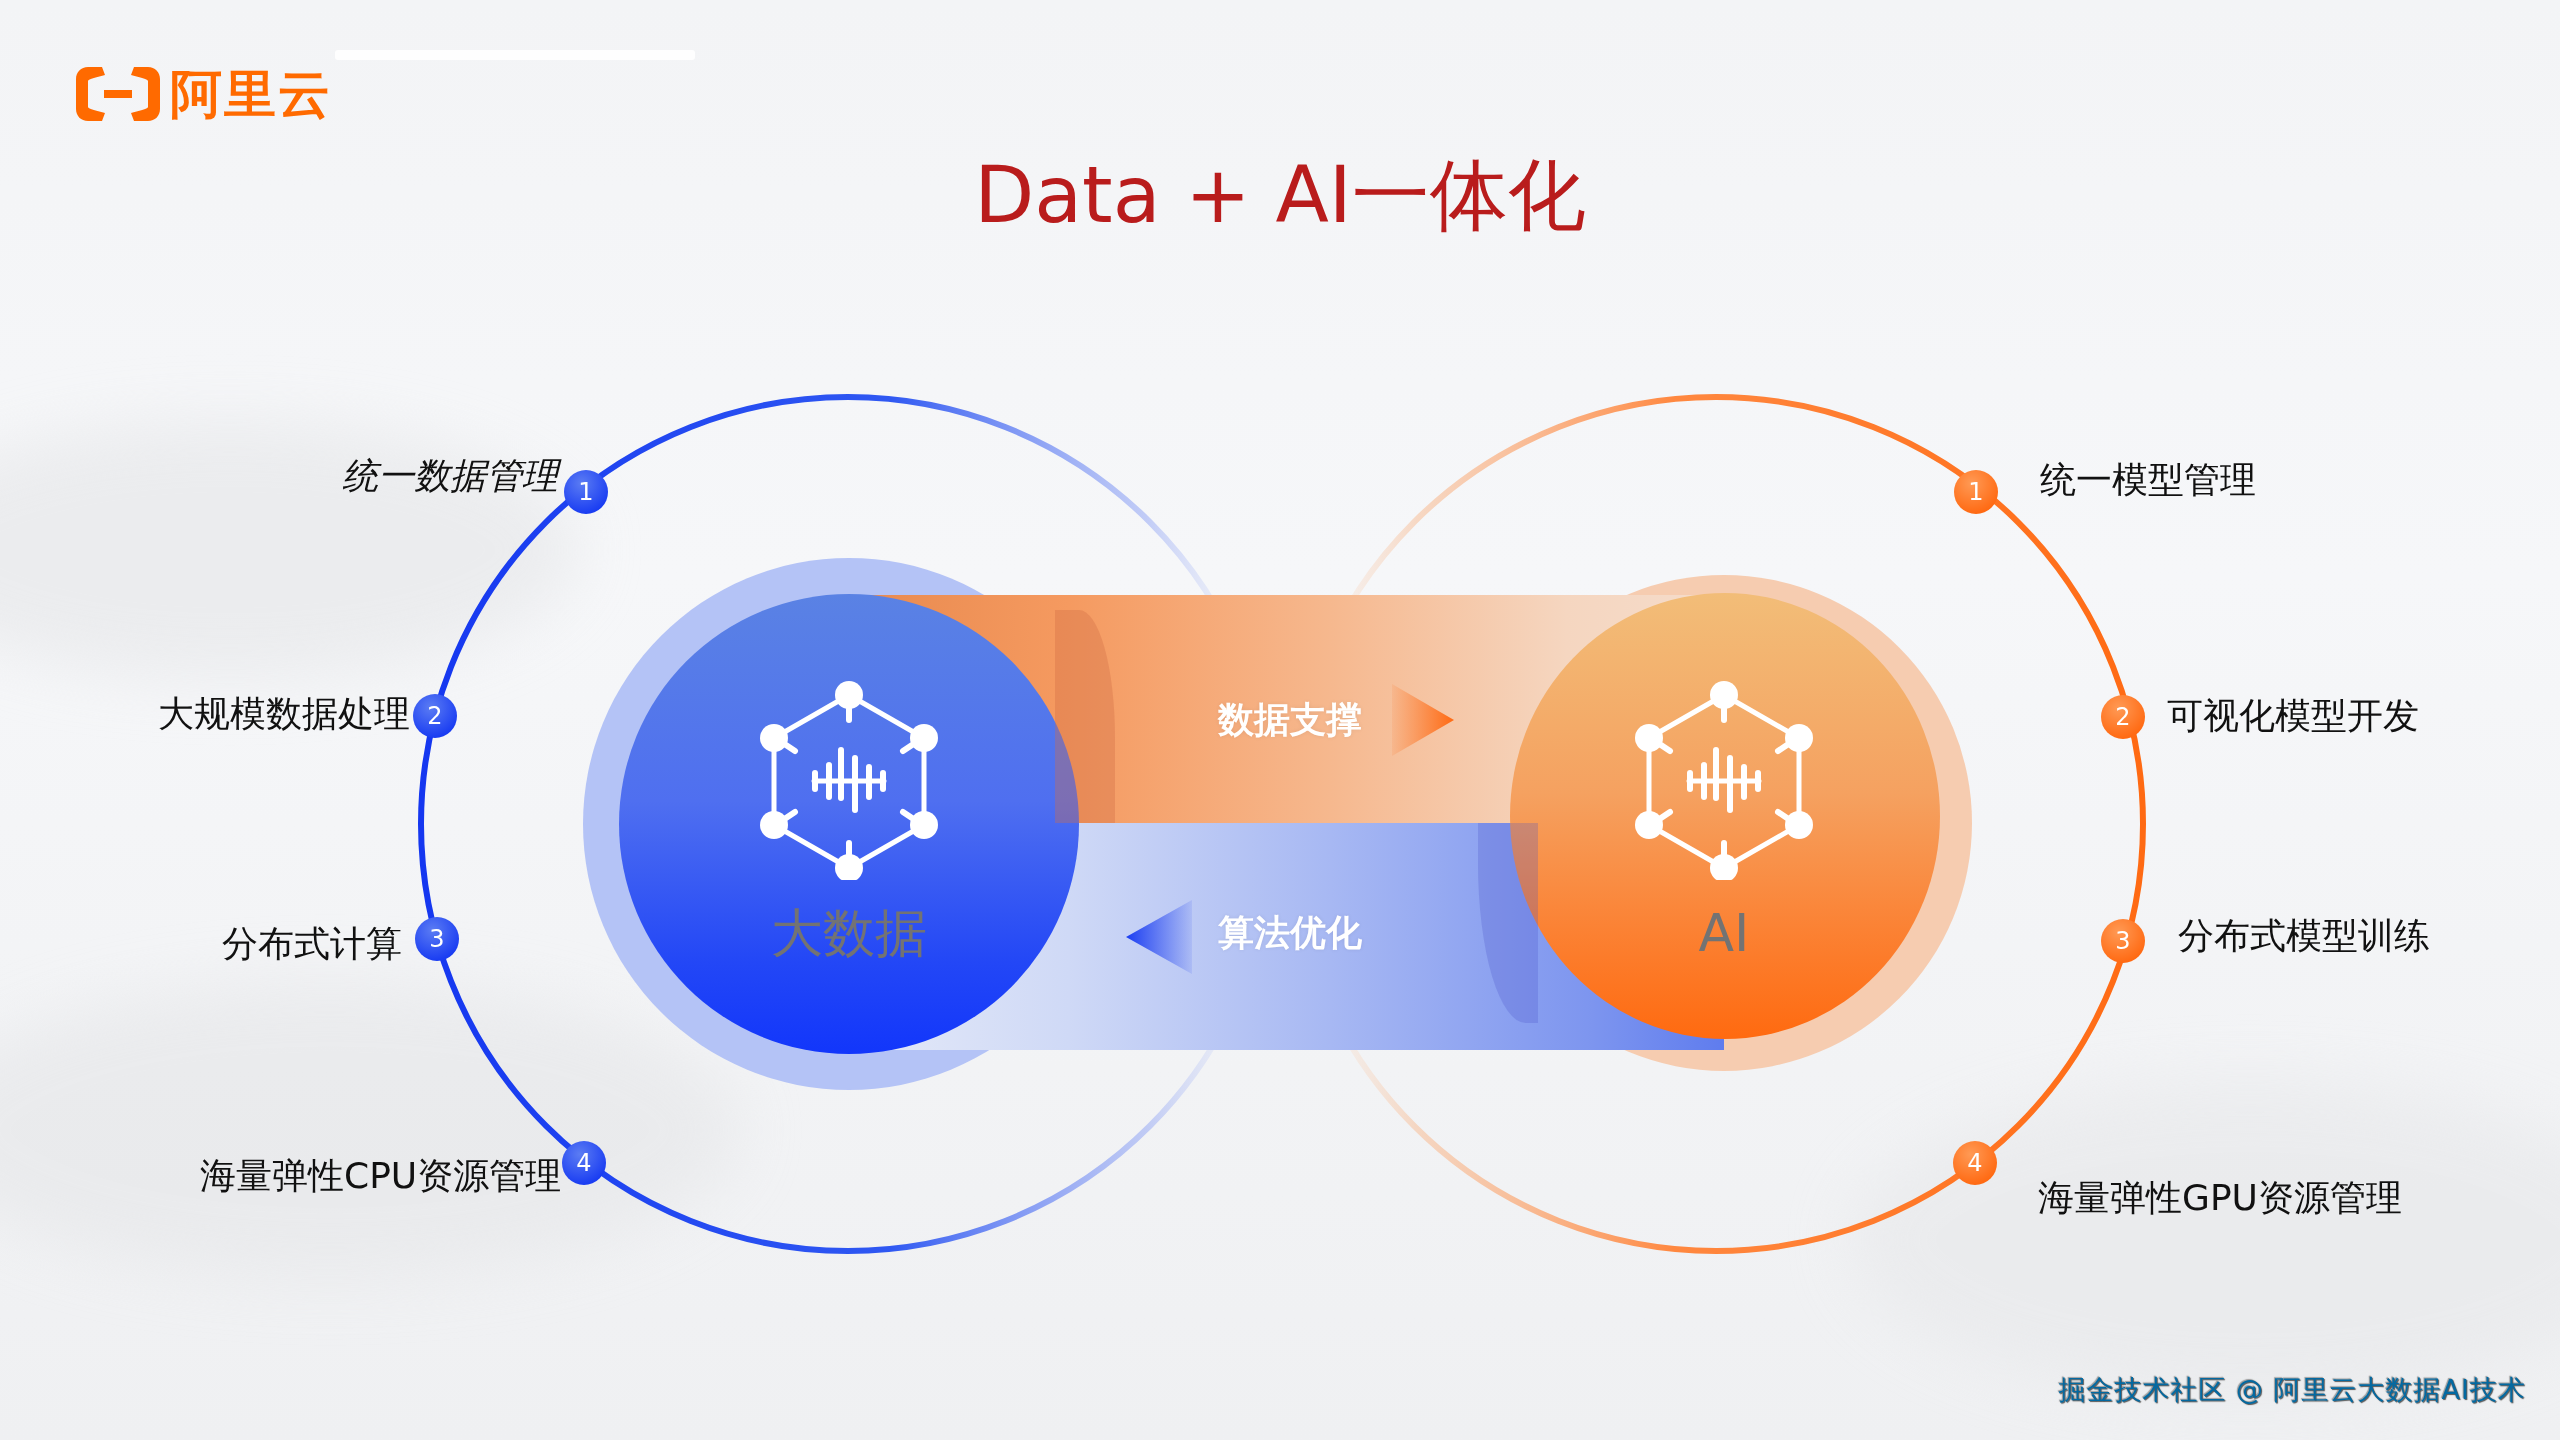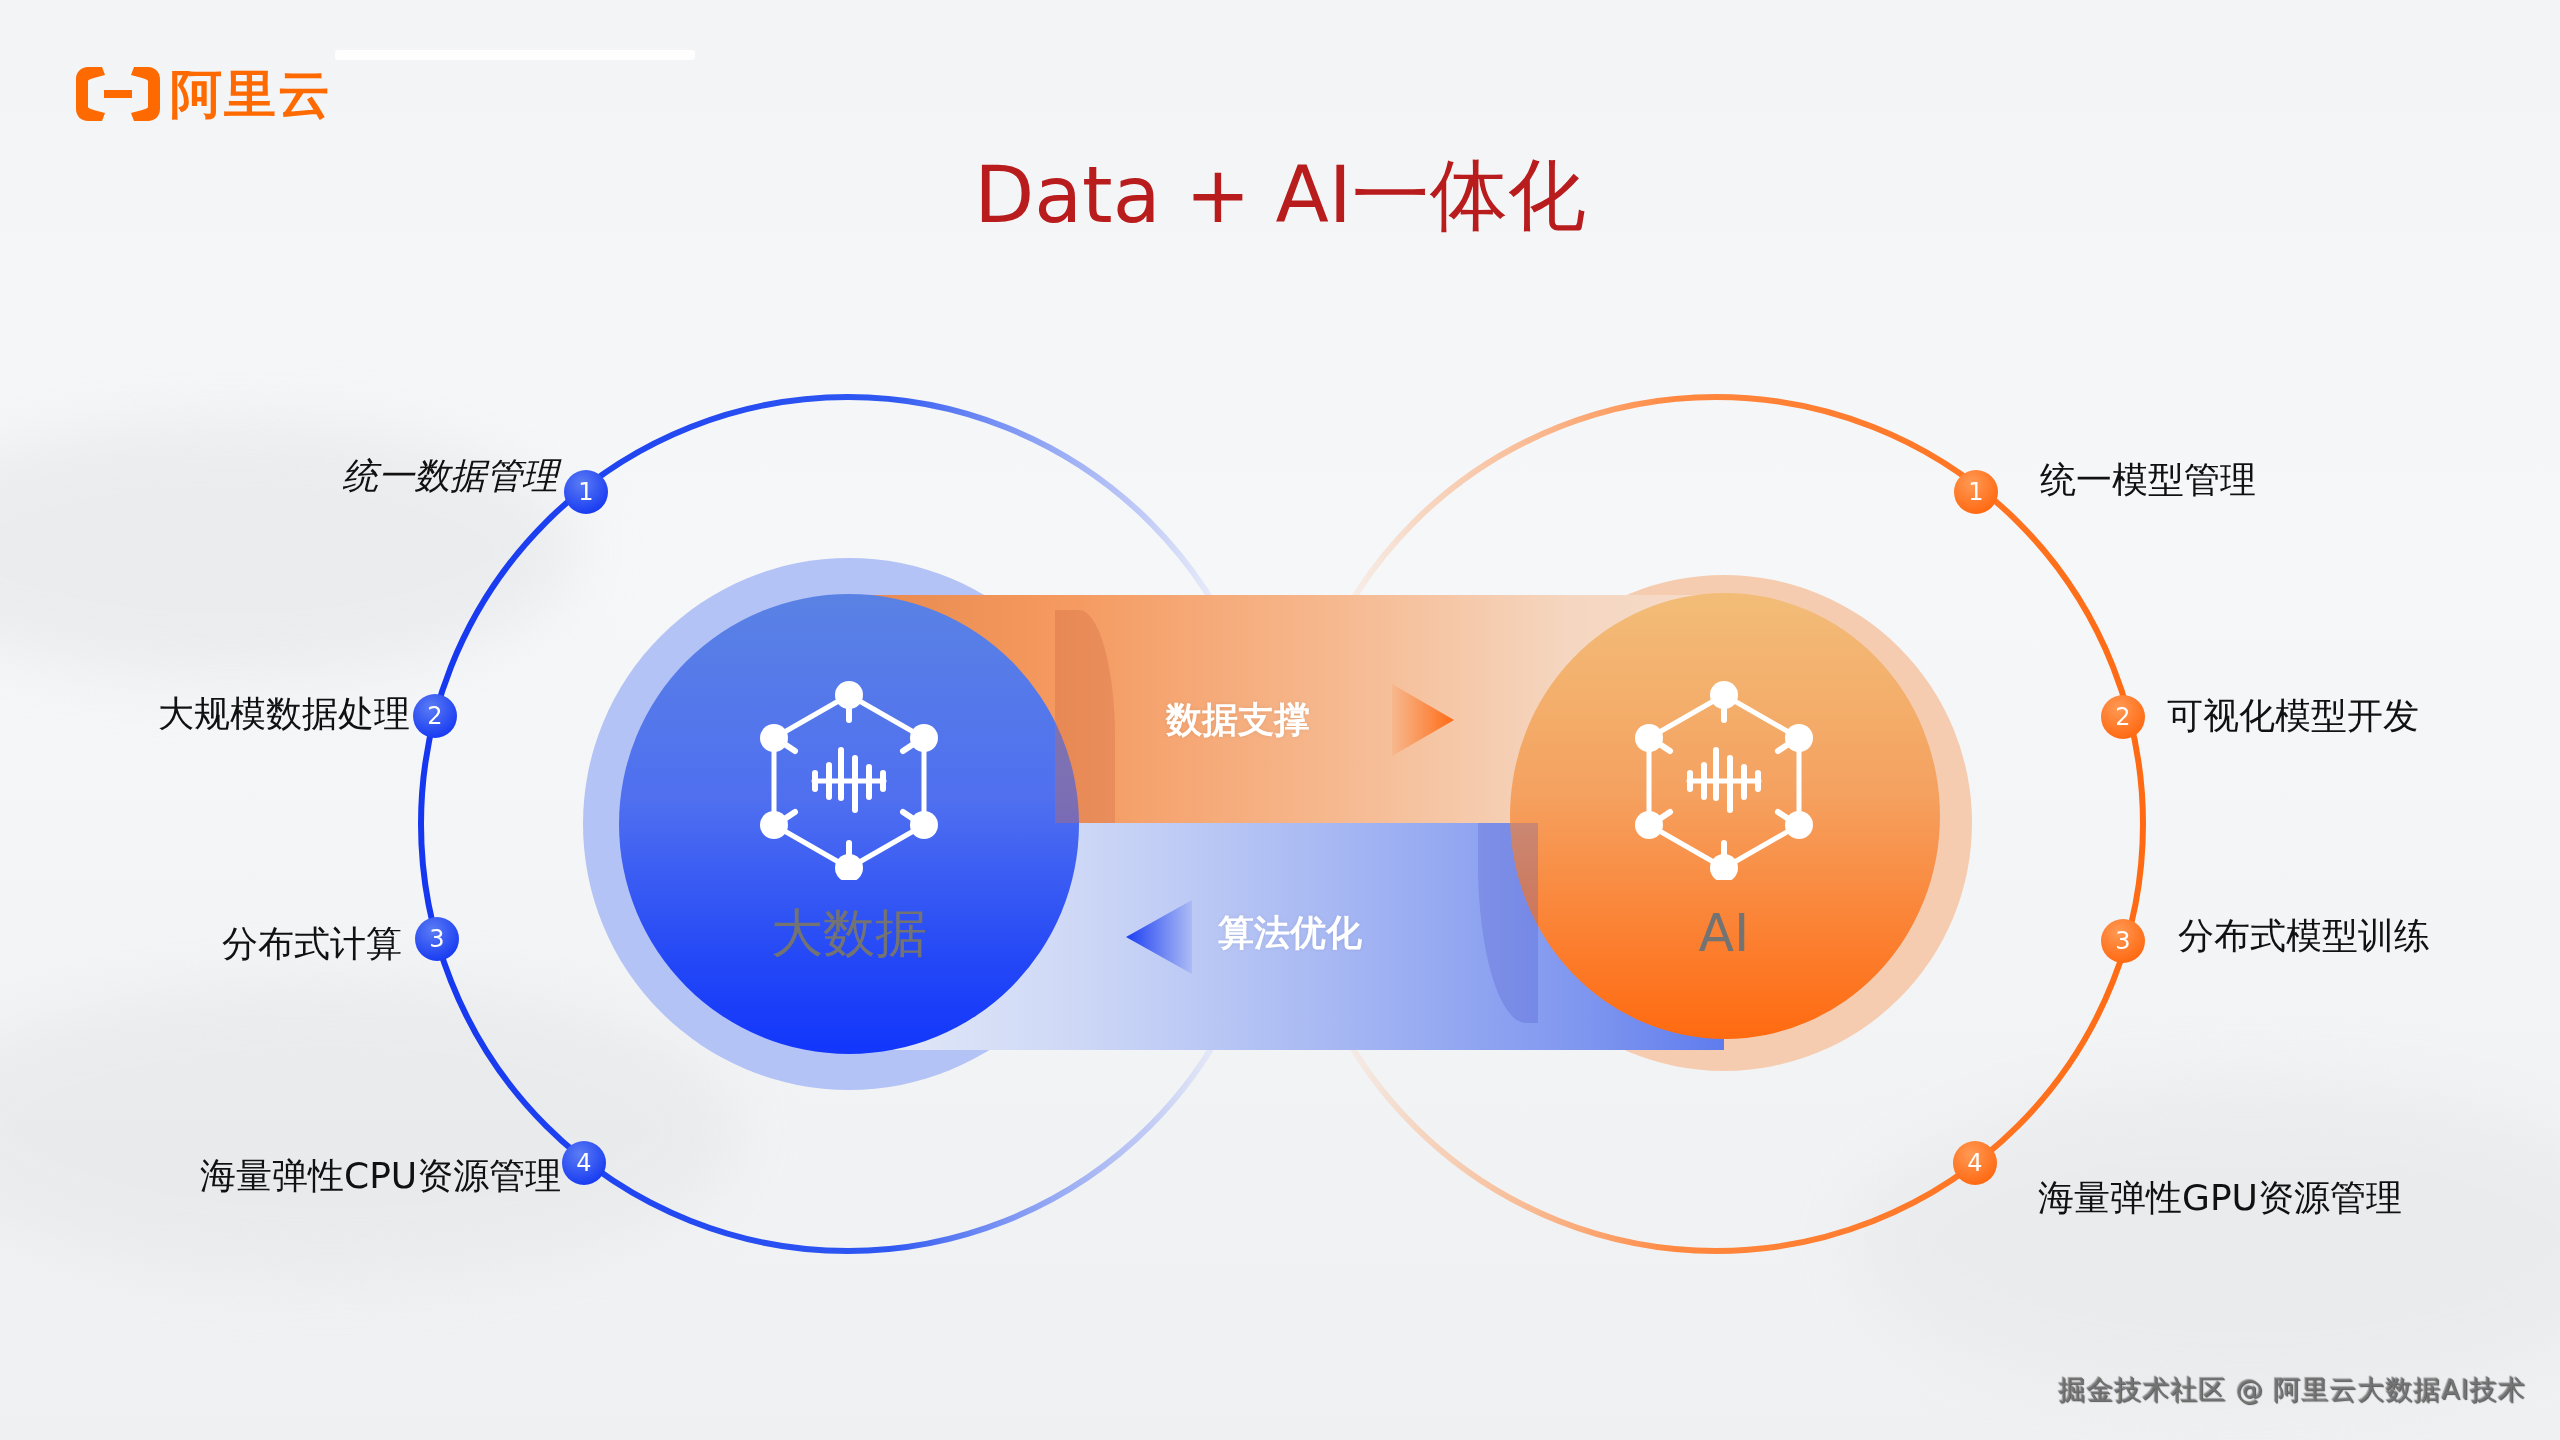--- a/index.html
+++ b/index.html
@@ -15,21 +15,21 @@
   #title{left:0;width:2560px;top:150px;text-align:center;font-size:78px;color:#b91c1c;line-height:90px;}
   .ring{position:absolute;border-radius:50%;box-sizing:border-box;}
   .label{position:absolute;font-size:36px;color:#111;line-height:44px;white-space:nowrap;}
   .badge{position:absolute;width:44px;height:44px;border-radius:50%;color:#fff;font-size:24px;
     display:flex;align-items:center;justify-content:center;box-sizing:border-box;}
   .badge.blue{background:radial-gradient(circle at 40% 30%,#5b7cf3,#1a3df2 75%);}
   .badge.orange{background:radial-gradient(circle at 40% 30%,#ff9a55,#ff6a13 75%);}
   .core-label{position:absolute;font-size:52px;color:#737373;text-align:center;line-height:60px;}
   .band-label{position:absolute;font-size:36px;font-weight:bold;color:#fff;line-height:44px;
     text-shadow:0 0 4px rgba(0,0,0,.08);}
-  #watermark{right:34px;top:1372px;font-size:27px;color:#737373;
+  #watermark{right:34px;top:1372px;font-size:27px;color:#0369a1;
     text-shadow:1px 1px 1px #555,-1px -1px 1px #999;letter-spacing:1px;}
 </style>
 </head>
 <body>
 
 <div class="bgstreak" style="left:-120px;top:420px;width:700px;height:260px;background:#e3e4e6;"></div>
 <div class="bgstreak" style="left:-80px;top:980px;width:820px;height:300px;background:#e4e5e7;"></div>
 <div class="bgstreak" style="left:1850px;top:1080px;width:800px;height:320px;background:#e6e7e9;"></div>
 
 <div id="logo" class="abs">
@@ -132,21 +132,21 @@
     <line x1="82" y1="70" x2="82" y2="118"></line>
       <line x1="96" y1="78" x2="96" y2="130"></line>
     <line x1="110" y1="87" x2="110" y2="117"></line>
       <line x1="124" y1="93" x2="124" y2="109"></line>
   </g>
 </svg>
 
 <div class="core-label" style="left:699px;top:903px;width:300px;">大数据</div>
 <div class="core-label" style="left:1574px;top:903px;width:300px;">AI</div>
 
-<div class="band-label" style="left:1166px;top:698px;">数据支撑</div>
+<div class="band-label" style="left:1218px;top:698px;">数据支撑</div>
 <svg class="abs" style="left:1392px;top:684px" width="62" height="72" viewBox="0 0 62 72">
   <defs>
       <linearGradient id="gArR" x1="0" x2="1">
         <stop offset="0" stop-color="#ff6a13" stop-opacity="0.1"></stop>
         <stop offset="1" stop-color="#ff6a13"></stop>
       </linearGradient>
     </defs>
   <polygon points="0,0 62,36 0,72" fill="url(#gArR)"></polygon>
 </svg>
 <div class="band-label" style="left:1218px;top:911px;">算法优化</div>

